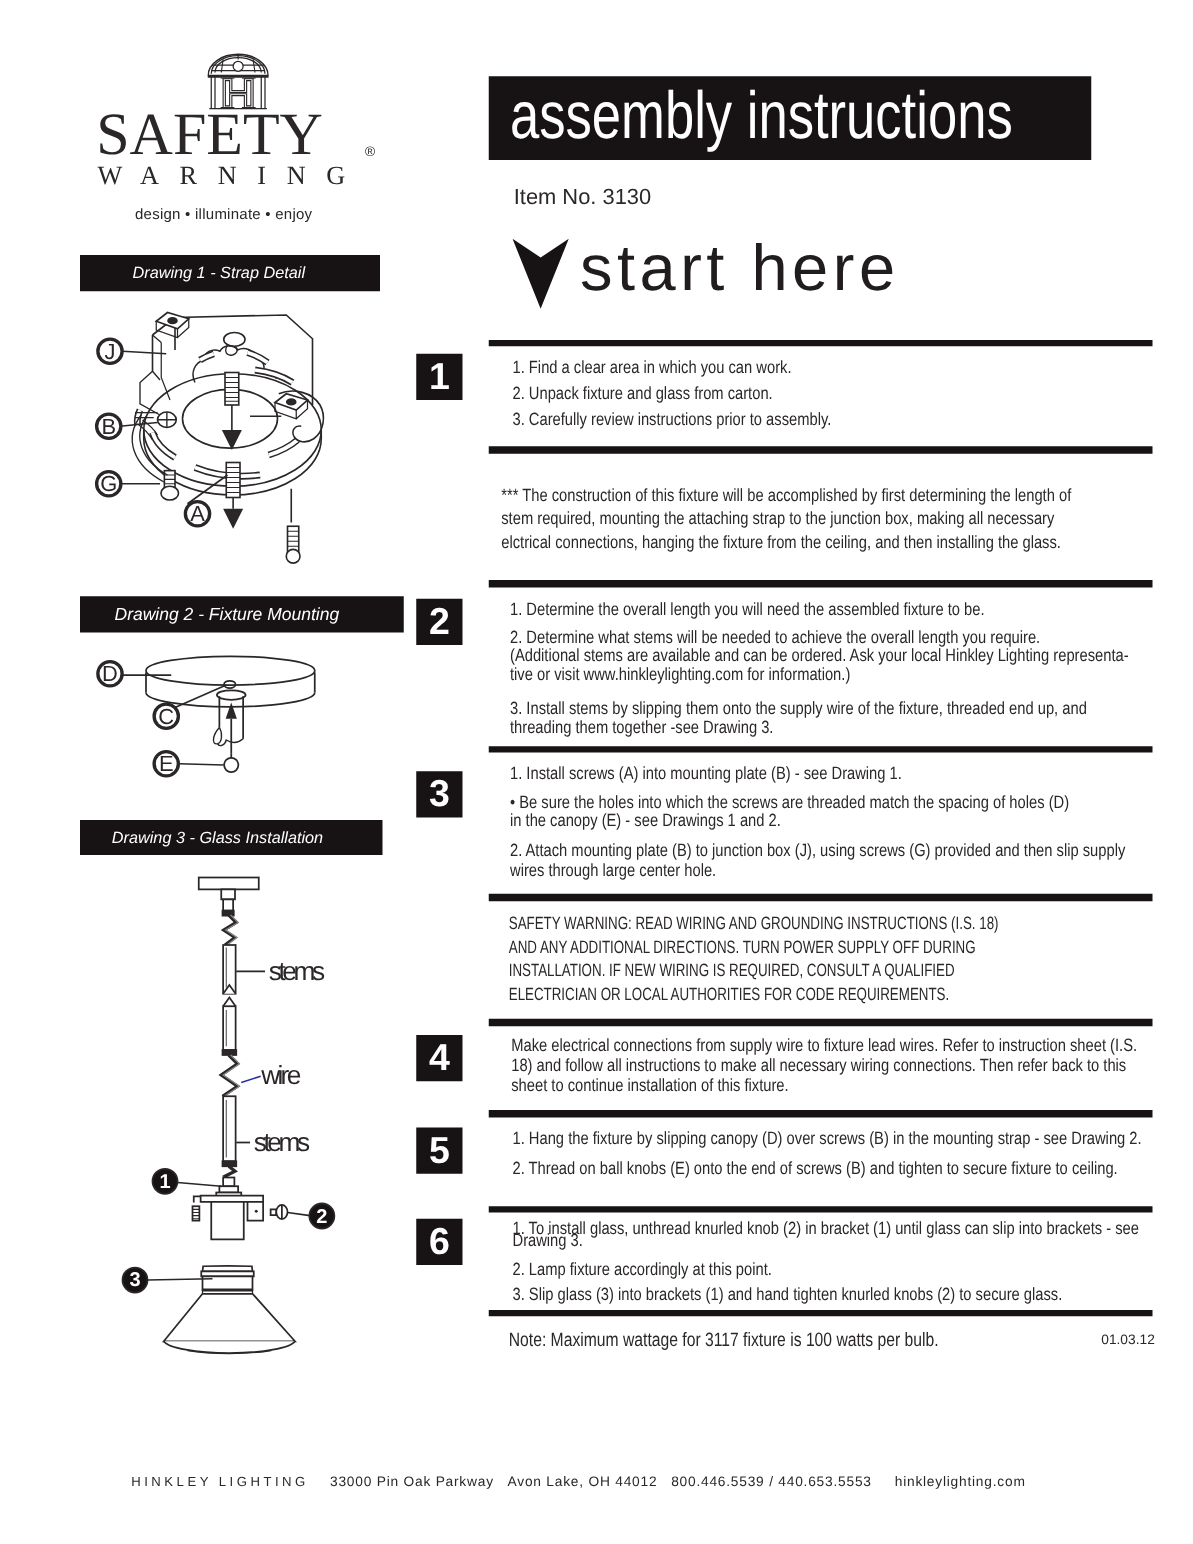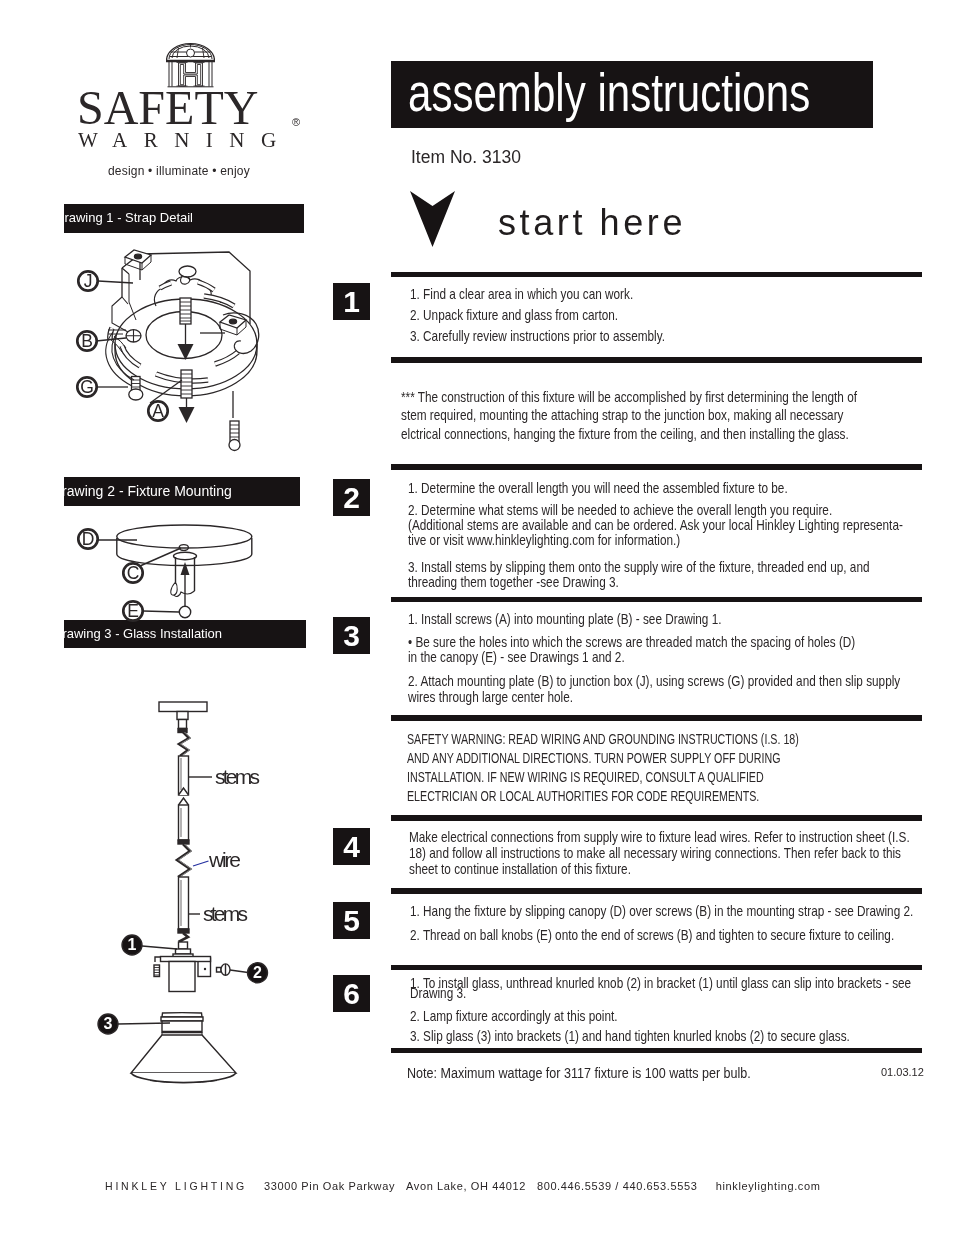--- a/index.html
+++ b/index.html
@@ -1,20 +1,20 @@
 <!DOCTYPE html>
 <html><head>
 <meta charset="utf-8">
 <style>
   * { margin:0; padding:0; box-sizing:border-box; }
   html,body { width:954px; height:1235px; background:#fff; }
   body { font-family:"Liberation Sans", sans-serif; color:#2b2728; position:relative; overflow:hidden; }
   .abs { position:absolute; }
   .bar { position:absolute; background:#171314; color:#fff; }
-  .bar span { display:block; text-align:left; }
+  .bar span { display:block; text-align:center;font-style:italic; }
   .rule { position:absolute; left:391px; width:531px; height:5.5px; background:#171314; }
   .stepbox { position:absolute; left:333px; width:37px; height:37px; background:#171314; color:#fff;
              font-weight:bold; font-size:30px; text-align:center; line-height:38px; }
   .ln { position:absolute; white-space:nowrap; font-size:14.2px; line-height:15px; color:#2b2728;
         transform-origin:0 0; transform:scaleX(0.83); }
   .caps { transform:scaleX(0.752); }
 </style>
 </head>
 <body>
 
@@ -41,24 +41,24 @@
   </g>
 </svg>
 <div class="abs" style="left:77px; top:86px; font-family:'Liberation Serif',serif; font-size:48px; line-height:44px; white-space:nowrap;">SAFETY</div>
 <div class="abs" style="left:292px; top:116px; font-size:11px;">®</div>
 <div class="abs" style="left:78px; top:130px; font-family:'Liberation Serif',serif; font-size:21px; letter-spacing:16.5px; line-height:20px; white-space:nowrap;">WARNING</div>
 <div class="abs" style="left:108px; top:164px; font-size:12px; letter-spacing:0.2px; white-space:nowrap;">design • illuminate • enjoy</div>
 
 <div class="bar" style="left:64px; top:204px; width:240px; height:29px;">
     <span style="font-size:13px; line-height:28px; position:relative; left:-9px;">Drawing 1 - Strap Detail</span>
   </div>
-<div class="bar" style="left:64px; top:477px; width:236px; height:29px;">
+<div class="bar" style="left:64px; top:477px; width:259px; height:29px;">
     <span style="font-size:14px; line-height:28px; position:relative; left:-12px;">Drawing 2 - Fixture Mounting</span>
   </div>
-<div class="bar" style="left:64px; top:620px; width:242px; height:28px;">
+<div class="bar" style="left:64px; top:656px; width:242px; height:28px;">
     <span style="font-size:13px; line-height:27px; position:relative; left:-11px;">Drawing 3 - Glass Installation</span>
   </div>
 
 <div class="abs" style="left:60px; top:240px;">
 <svg width="270" height="230" viewBox="0 0 270 230" fill="none" stroke="#2b2728" stroke-width="1.3">
 
   <path d="M 62,28 L 80,14 L 169,12 L 190,31 L 190,84 M 62,28 L 62,57 M 80,14 L 80,40"></path>
   <path d="M 62,28 L 69,34 M 62,57 L 52,66 L 52,83 L 68,92 M 62,57 L 68,64" stroke-width="1.1"></path>
   <path d="M 69,34 L 69,62 L 76,80" stroke-width="1"></path>
 
@@ -243,21 +243,21 @@
 </svg>
 </div>
 
 <div class="bar" style="left:391px; top:61px; width:482px; height:67px;"></div>
 <div class="abs" style="left:408px; top:61.5px; font-size:53.4px; color:#fff; transform-origin:0 0; transform:scaleX(0.788); white-space:nowrap;">assembly instructions</div>
 <div class="abs" style="left:411px; top:147px; font-size:17.5px; white-space:nowrap;">Item No. 3130</div>
 
 <svg class="abs" style="left:410px; top:191px;" width="46" height="56" viewBox="0 0 46 56">
   <path d="M 0,0 L 22.5,15 L 45,0 L 22.5,56 Z" fill="#171314"></path>
 </svg>
-<div class="abs" style="left:464px; top:202px; font-size:36px; letter-spacing:3.6px; color:#211d1e; white-space:nowrap;margin-left:34px;">start here</div>
+<div class="abs" style="left:464px; top:185px; font-size:52px; letter-spacing:3.6px; color:#211d1e; white-space:nowrap;">start here</div>
 
 <div class="rule" style="top:271.8px;"></div>
 <div class="rule" style="top:357.2px;"></div>
 <div class="rule" style="top:464.3px;"></div>
 <div class="rule" style="top:596.8px;"></div>
 <div class="rule" style="top:715.3px;"></div>
 <div class="rule" style="top:815px;"></div>
 <div class="rule" style="top:888.3px;"></div>
 <div class="rule" style="top:964.5px;"></div>
 <div class="rule" style="top:1047.8px;"></div>

